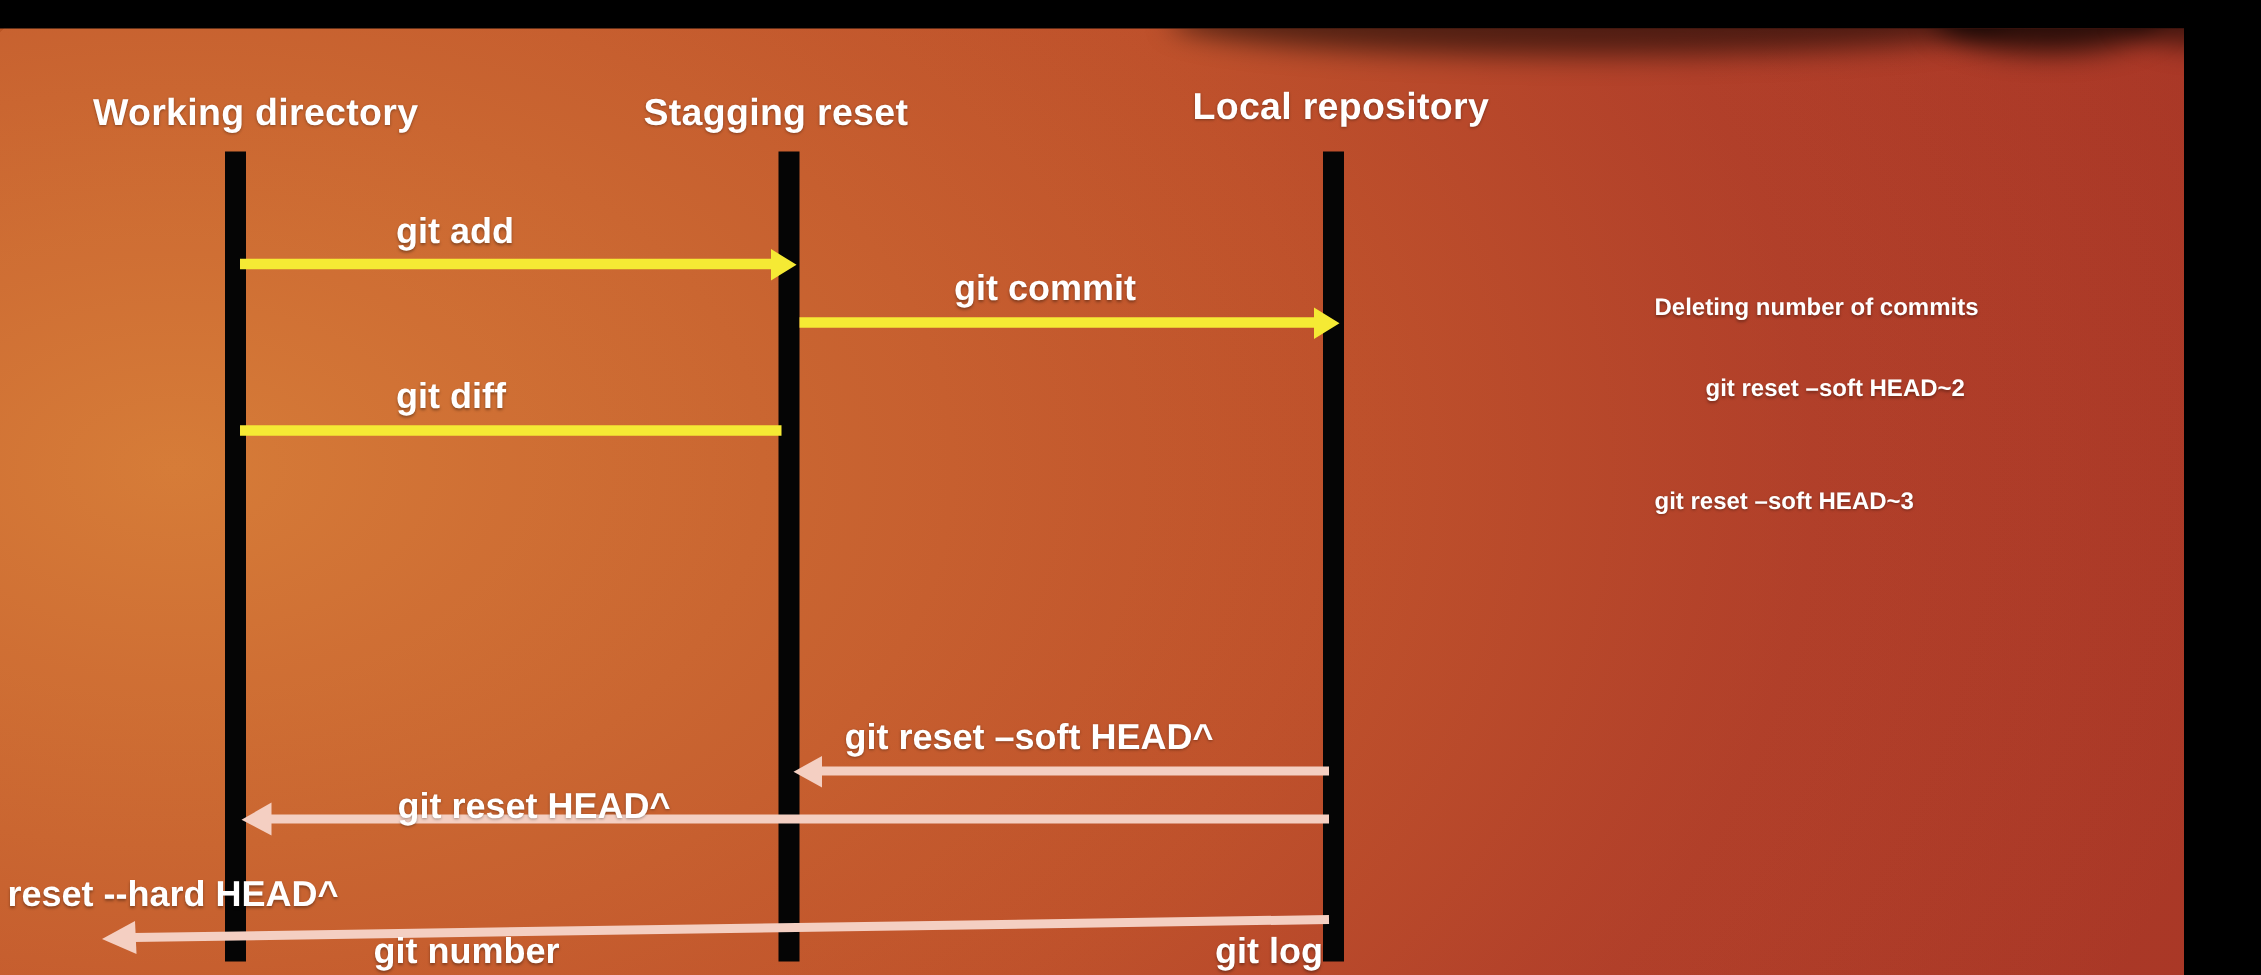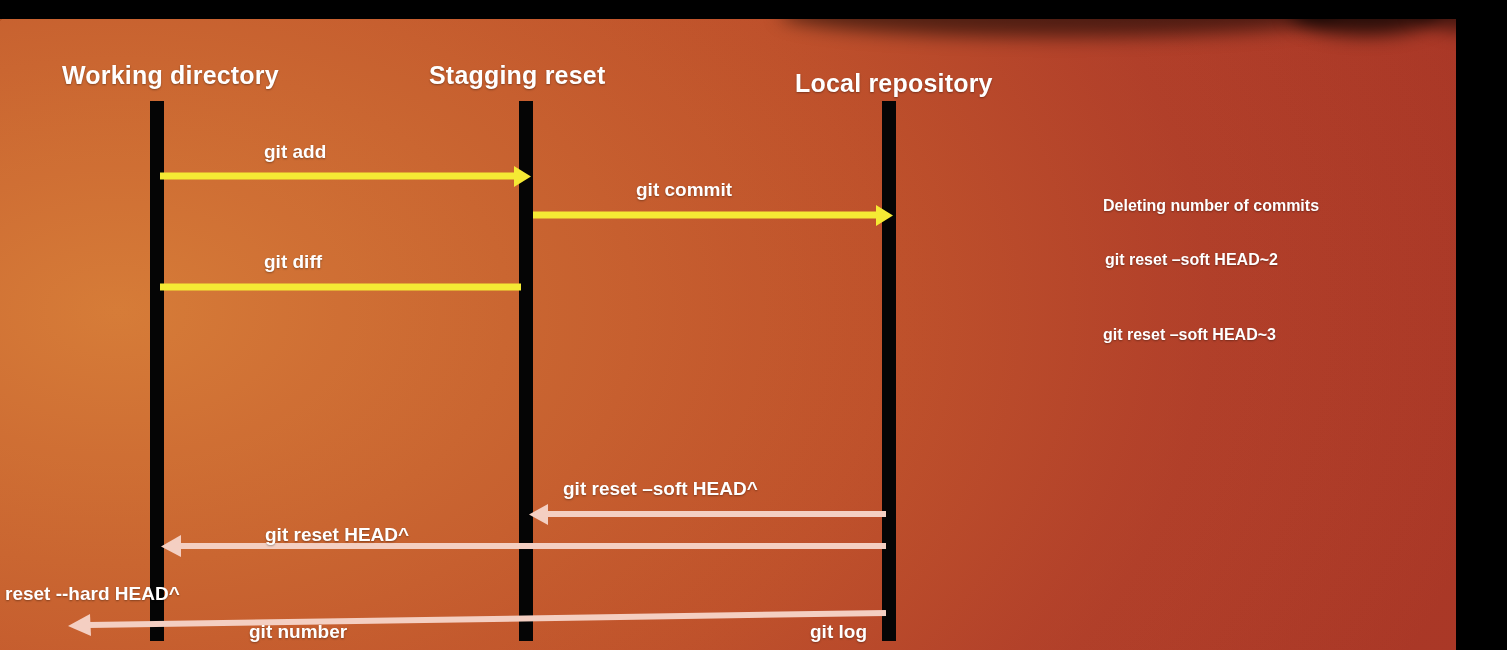--- a/index.html
+++ b/index.html
@@ -42,21 +42,21 @@
     color: #ffffff;
     font-size: 25px;
     font-weight: 700;
     letter-spacing: 0.2px;
     white-space: nowrap;
     text-shadow: 0 1px 2px rgba(0,0,0,0.35);
   }
   .msg-label {
     position: absolute;
     color: #ffffff;
-    font-size: 19px;
+    font-size: 24px;
     font-weight: 700;
     white-space: nowrap;
     text-shadow: 0 1px 2px rgba(0,0,0,0.35);
   }
   .note-line {
     position: absolute;
     color: #ffffff;
     font-size: 16px;
     font-weight: 700;
     white-space: nowrap;
@@ -81,21 +81,21 @@
 <body>
 
 <div id="slide">
 
   <div class="top-shadow a"></div>
   <div class="top-shadow b"></div>
   <div class="top-shadow c"></div>
 
   <div class="col-title" style="left:62px;  top:42px;">Working directory</div>
   <div class="col-title" style="left:429px; top:42px;">Stagging reset</div>
-  <div class="col-title" style="left:795px; top:50px;">Local repository</div>
+  <div class="col-title" style="left:795px; top:38px;">Local repository</div>
 
   <div class="lifeline" style="left:150px; top:82px;  height:540px;"></div>
   <div class="lifeline" style="left:519px; top:82px;  height:540px;"></div>
   <div class="lifeline" style="left:882px; top:82px;  height:540px;"></div>
 
   <svg class="arrow-svg" viewBox="0 0 1507 650">
 
     <g>
       <line x1="160" y1="157" x2="514" y2="157" stroke="#f5ea34" stroke-width="7"></line>
       <polygon points="514,147 531,157.5 514,168" fill="#f5ea34"></polygon>
@@ -132,16 +132,16 @@
   <div class="msg-label" style="left:265px; top:505px;">git reset HEAD^</div>
   <div class="msg-label" style="left:563px; top:459px;">git reset –soft HEAD^</div>
   <div class="msg-label" style="left:5px; top:564px;">reset --hard HEAD^</div>
   <div class="msg-label" style="left:249px; top:602px;">git number</div>
   <div class="msg-label" style="left:810px; top:602px;">git log</div>
 
   <div class="underline" style="left:152px; top:633px; width:378px;"></div>
   <div class="underline" style="left:810px; top:633px; width:92px;"></div>
 
   <div class="note-line" style="left:1103px; top:178px;">Deleting number of commits</div>
-  <div class="note-line" style="left:1105px; top:232px;">git reset –soft HEAD~2</div>
+  <div class="note-line" style="left:1137px; top:232px;">git reset –soft HEAD~2</div>
   <div class="note-line" style="left:1103px; top:307px;">git reset –soft HEAD~3</div>
 
 </div>
 
 </body></html>

